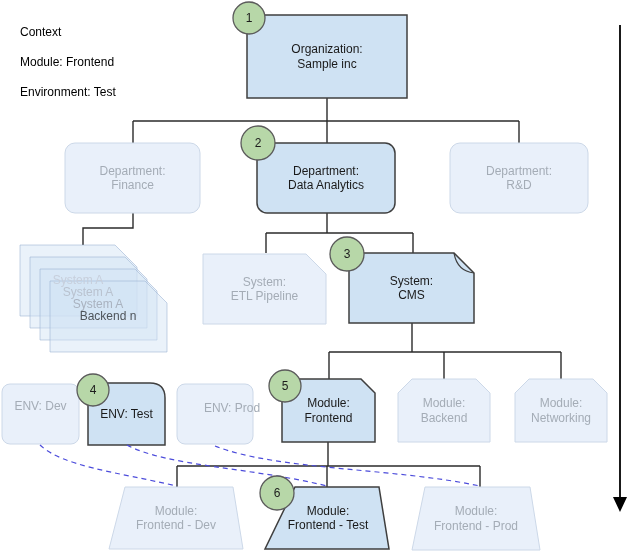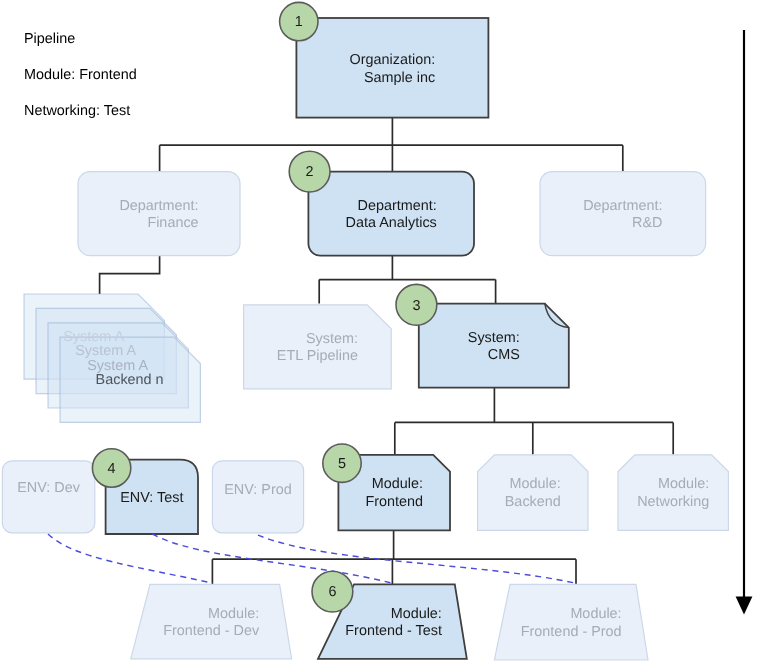--- a/index.html
+++ b/index.html
@@ -1,20 +1,20 @@
 <!DOCTYPE html>
 <html><head>
 <meta charset="utf-8">
 <style>
   html,body{margin:0;padding:0;background:#ffffff;}
   #canvas{position:relative;width:641px;height:559px;background:#ffffff;overflow:hidden;
           font-family:"Liberation Sans",sans-serif;}
   #diagram-svg{position:absolute;left:0;top:0;}
   .lbl{position:absolute;display:flex;align-items:center;justify-content:center;
-       text-align:right;font:12px/1.2 "Liberation Sans",sans-serif;color:#1a1a1a;
+       text-align:center;font:12px/1.2 "Liberation Sans",sans-serif;color:#1a1a1a;
        white-space:pre-line;cursor:default;}
   .faded{color:#a4acb6;}
   .ctx{position:absolute;left:20px;top:10px;font:12px/15px "Liberation Sans",sans-serif;
        color:#000;text-align:left;white-space:pre-line;}
   .stacklbl{position:absolute;width:120px;height:16px;display:flex;align-items:center;
        justify-content:center;font:12px "Liberation Sans",sans-serif;white-space:nowrap;}
   .s1{color:#c7cfdc}.s2{color:#b9c2cf}.s3{color:#a9b2bf}.s4{color:#4e545a}
 </style>
 </head>
 <body>
@@ -77,23 +77,23 @@
       <circle cx="93" cy="390" r="16" fill="#b7d7a8" stroke="#5b5b5b" stroke-width="1.3"></circle>
       <text x="93" y="390" text-anchor="middle" dominant-baseline="central">4</text>
       <circle cx="285" cy="386" r="16" fill="#b7d7a8" stroke="#5b5b5b" stroke-width="1.3"></circle>
       <text x="285" y="386" text-anchor="middle" dominant-baseline="central">5</text>
       <circle cx="277" cy="493" r="17" fill="#b7d7a8" stroke="#5b5b5b" stroke-width="1.3"></circle>
       <text x="277" y="493" text-anchor="middle" dominant-baseline="central">6</text>
     </g>
   </svg>
 
   <div class="ctx">
-    <span>Pipeline</span><br>
+    <span>Context</span><br>
     <span>Module: Frontend</span><br>
-    <span>Networking: Test</span>
+    <span>Environment: Test</span>
   </div>
 
   <div class="lbl" style="left:247px;top:15px;width:160px;height:83px;">Organization:
 Sample inc</div>
 
   <div class="lbl faded" style="left:65px;top:143px;width:135px;height:70px;">Department:
 Finance</div>
   <div class="lbl" style="left:257px;top:143px;width:138px;height:70px;">Department:
 Data Analytics</div>
   <div class="lbl faded" style="left:450px;top:143px;width:138px;height:70px;">Department:
@@ -104,21 +104,21 @@
   <div class="stacklbl s3" style="left:38px;top:296px;">System A</div>
   <div class="stacklbl s4" style="left:48px;top:308px;">Backend n</div>
 
   <div class="lbl faded" style="left:203px;top:254px;width:123px;height:70px;">System:
 ETL Pipeline</div>
   <div class="lbl" style="left:349px;top:253px;width:125px;height:70px;">System:
 CMS</div>
 
   <div class="lbl faded" style="left:2px;top:384px;width:77px;height:44px;">ENV: Dev</div>
   <div class="lbl" style="left:88px;top:383px;width:77px;height:62px;">ENV: Test</div>
-  <div class="lbl faded" style="left:177px;top:384px;width:76px;height:48px;">ENV: Prod</div>
+  <div class="lbl faded" style="left:194px;top:384px;width:76px;height:48px;">ENV: Prod</div>
 
   <div class="lbl" style="left:282px;top:379px;width:93px;height:63px;">Module:
 Frontend</div>
   <div class="lbl faded" style="left:398px;top:379px;width:92px;height:63px;">Module:
 Backend</div>
   <div class="lbl faded" style="left:515px;top:379px;width:92px;height:63px;">Module:
 Networking</div>
 
   <div class="lbl faded" style="left:113px;top:487px;width:126px;height:62px;">Module:
 Frontend - Dev</div>

